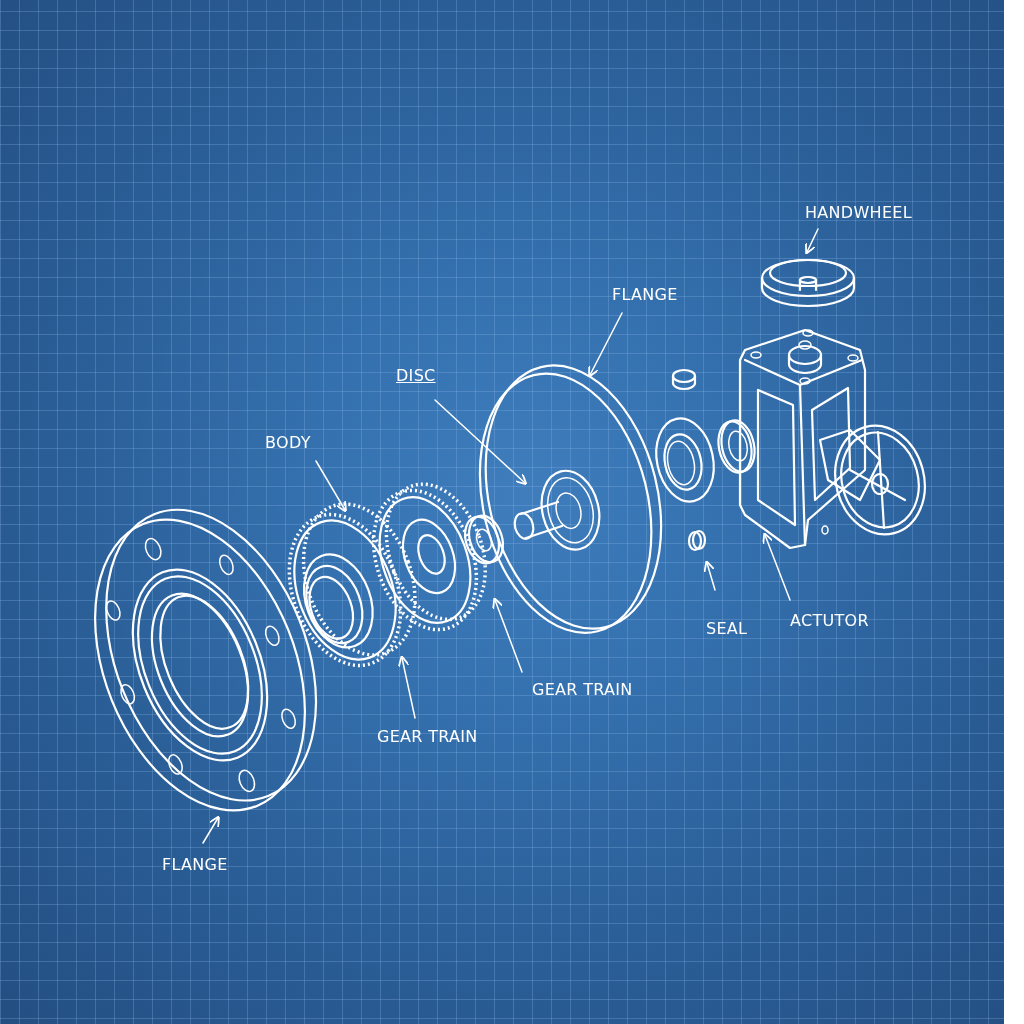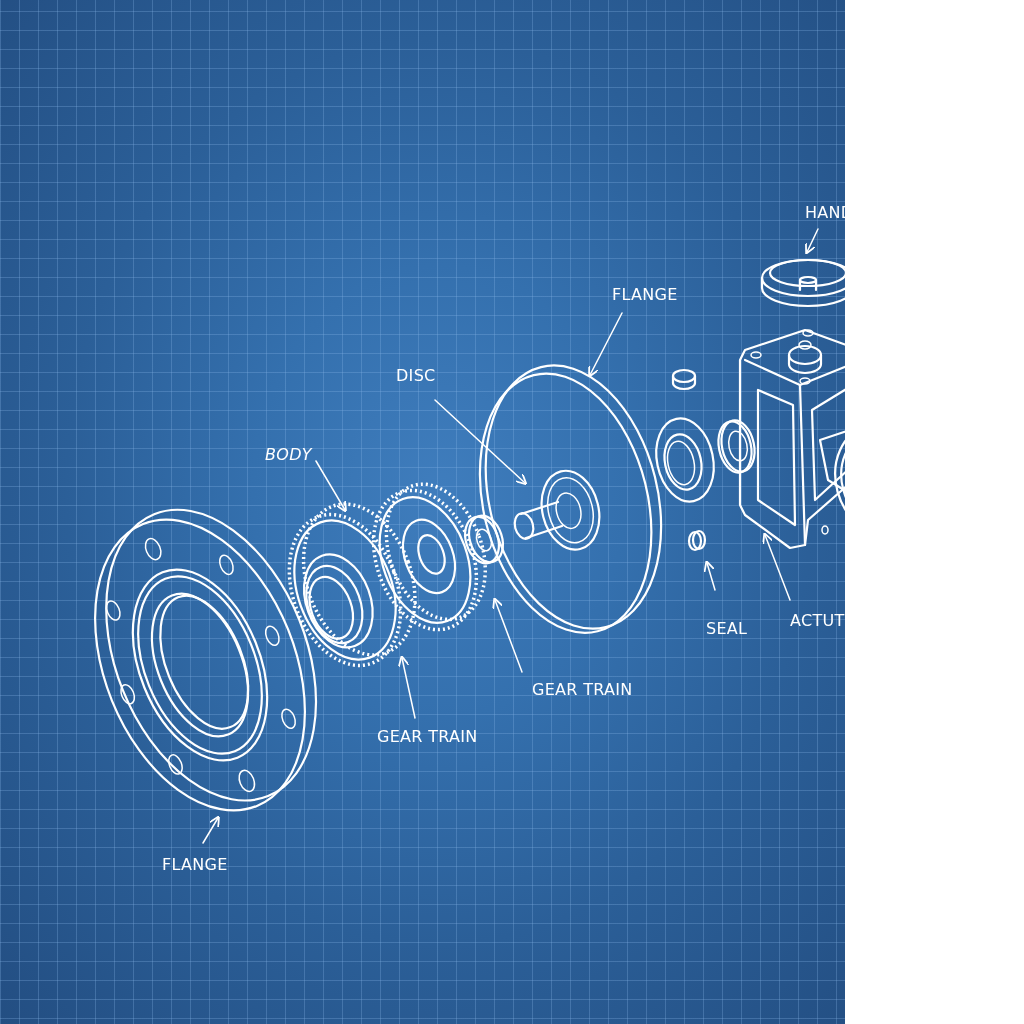--- a/index.html
+++ b/index.html
@@ -1,21 +1,21 @@
 <!DOCTYPE html>
 <html><head>
   <meta charset="utf-8">
   <style>
     html, body { margin: 0; padding: 0; }
     body {
       width: 1024px; height: 1024px; overflow: hidden;
       font-family: "DejaVu Sans", sans-serif;
     }
     .canvas {
-      position: relative; width: 845px; height: 1024px;
+      position: relative; width: 1004px; height: 1024px;
       background:
         radial-gradient(ellipse at 52% 48%, #3f7dbd 0%, #3470ae 30%, #2b5f98 60%, #234e82 100%);
     }
     .grid {
       position: absolute; inset: 0;
       background-image:
         linear-gradient(to right, rgba(140,185,235,0.28) 1.4px, transparent 1.4px),
         linear-gradient(to bottom, rgba(140,185,235,0.28) 1.4px, transparent 1.4px);
       background-size: 19px 19px;
       background-position: 0 11px;
@@ -149,20 +149,20 @@
       <line class="ln-thin" x1="715" y1="590" x2="707" y2="563" marker-end="url(#arr)"></line>
       <line class="ln-thin" x1="790" y1="600" x2="765" y2="535" marker-end="url(#arr)"></line>
       <line class="ln-thin" x1="522" y1="672" x2="495" y2="600" marker-end="url(#arr)"></line>
       <line class="ln-thin" x1="415" y1="718" x2="402" y2="658" marker-end="url(#arr)"></line>
       <line class="ln-thin" x1="203" y1="843" x2="218" y2="818" marker-end="url(#arr)"></line>
     </g>
   </svg>
 
   <span class="label" style="left:805px; top:203px;">HANDWHEEL</span>
   <span class="label" style="left:612px; top:285px;">FLANGE</span>
-  <span class="label" style="left:396px; top:366px;">DISC</span>
-  <span class="label" style="left:265px; top:445px;font-style:italic;">BODY</span>
+  <span class="label" style="left:396px; top:366px;text-decoration:underline;">DISC</span>
+  <span class="label" style="left:265px; top:433px;">BODY</span>
   <span class="label" style="left:706px; top:600px;margin-top:19px;">SEAL</span>
   <span class="label" style="left:790px; top:611px;">ACTUTOR</span>
   <span class="label" style="left:532px; top:680px;">GEAR TRAIN</span>
   <span class="label" style="left:377px; top:727px;">GEAR TRAIN</span>
   <span class="label" style="left:162px; top:855px;">FLANGE</span>
 </div>
 
 </body></html>

